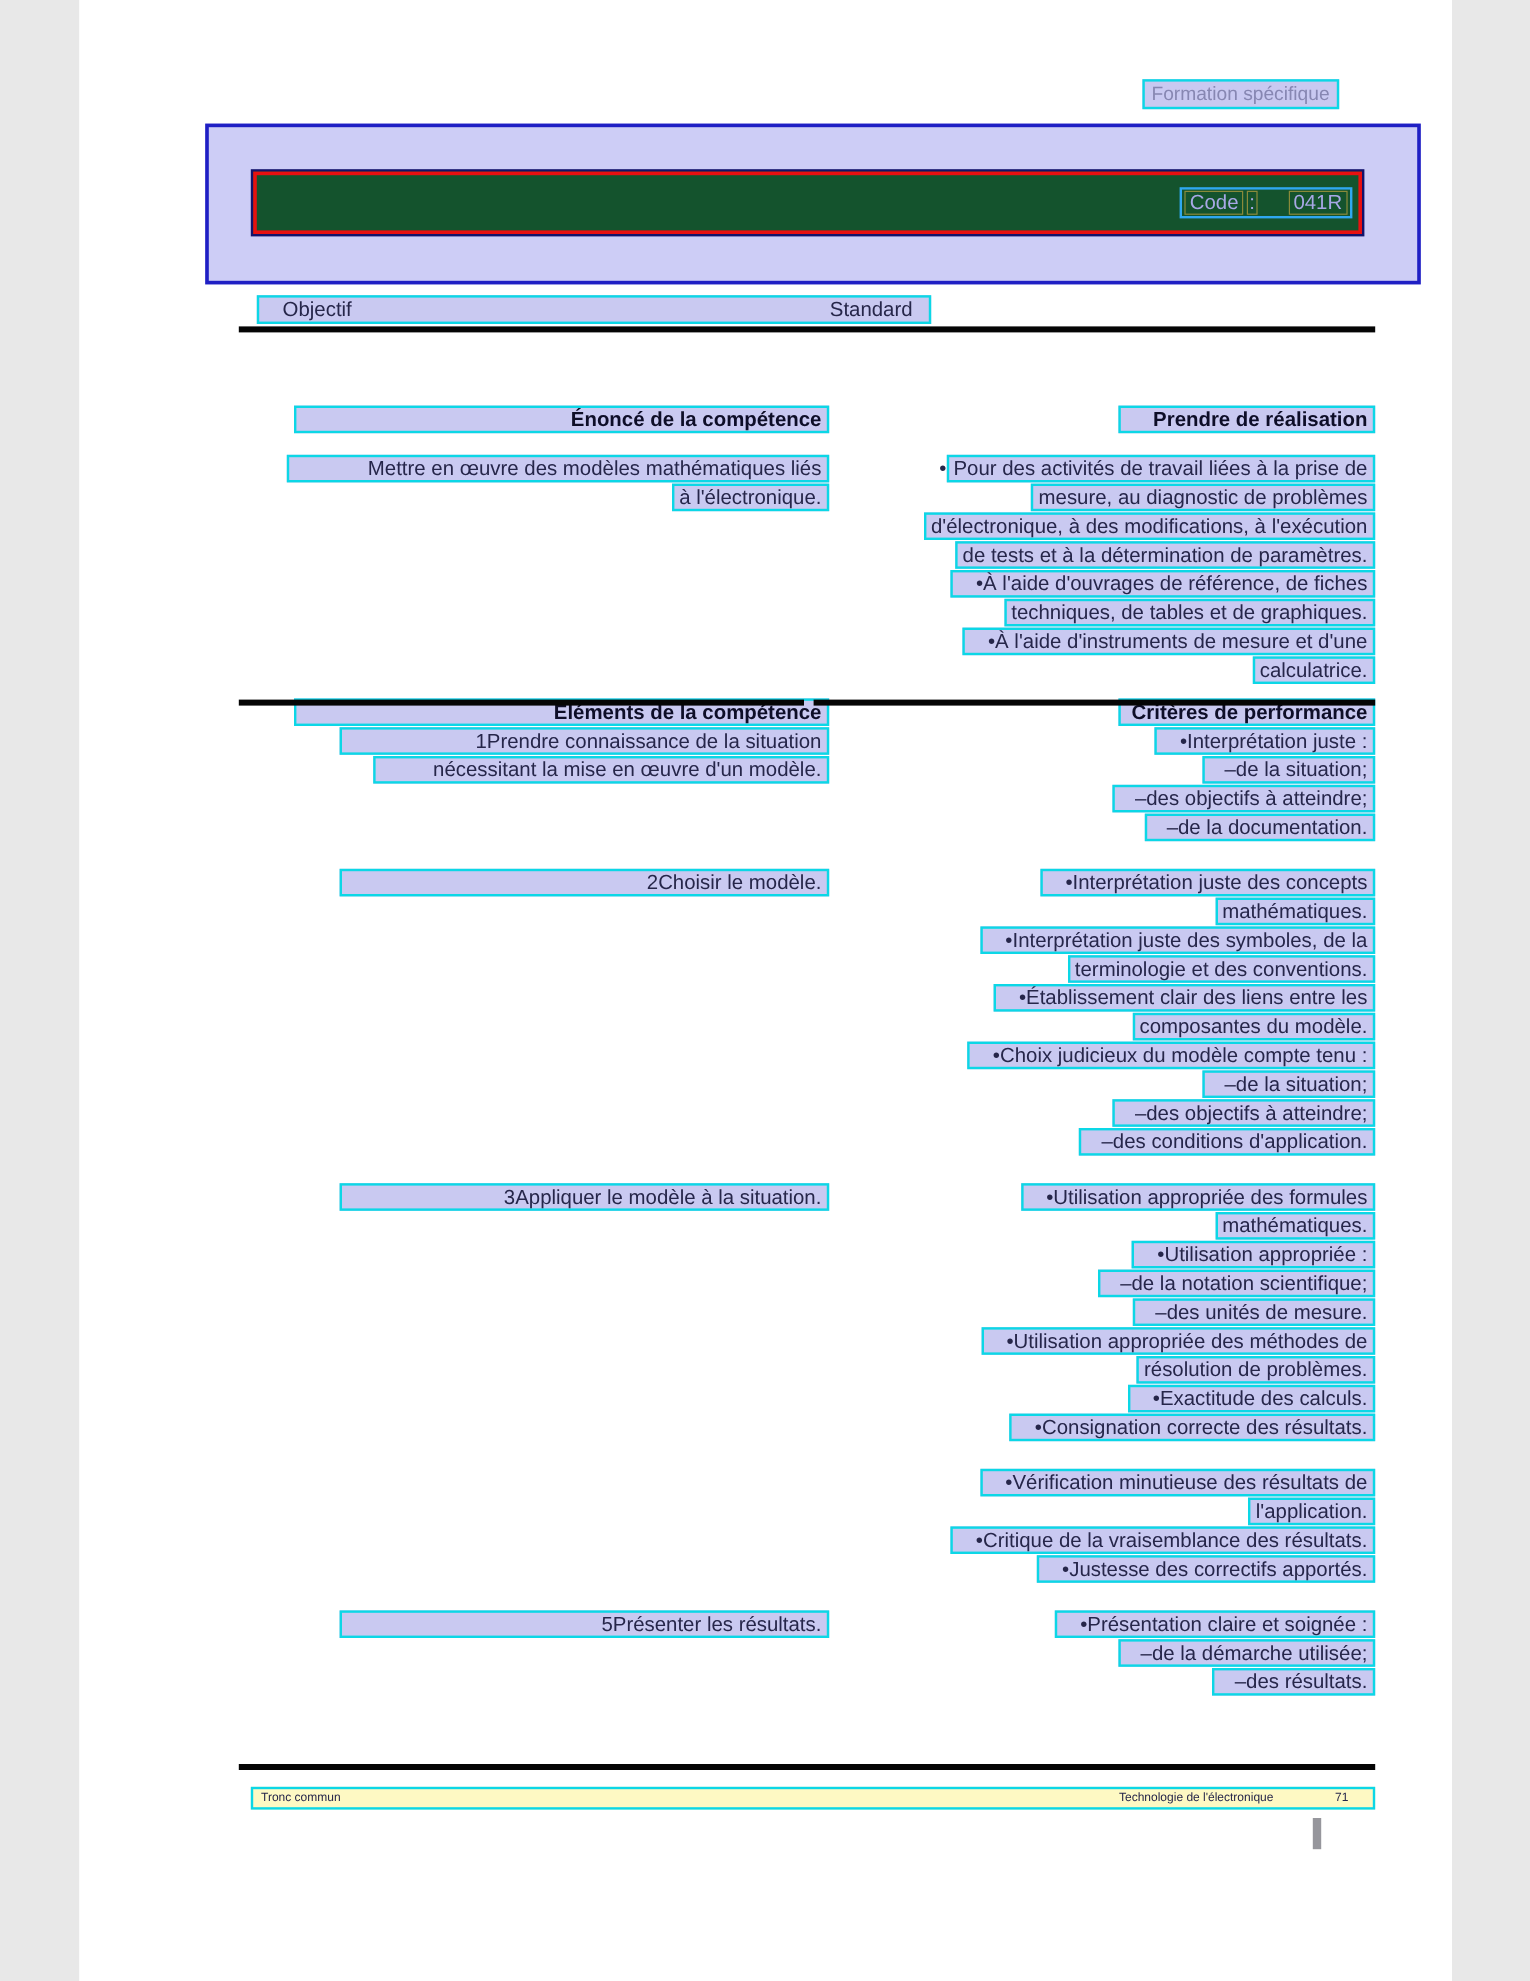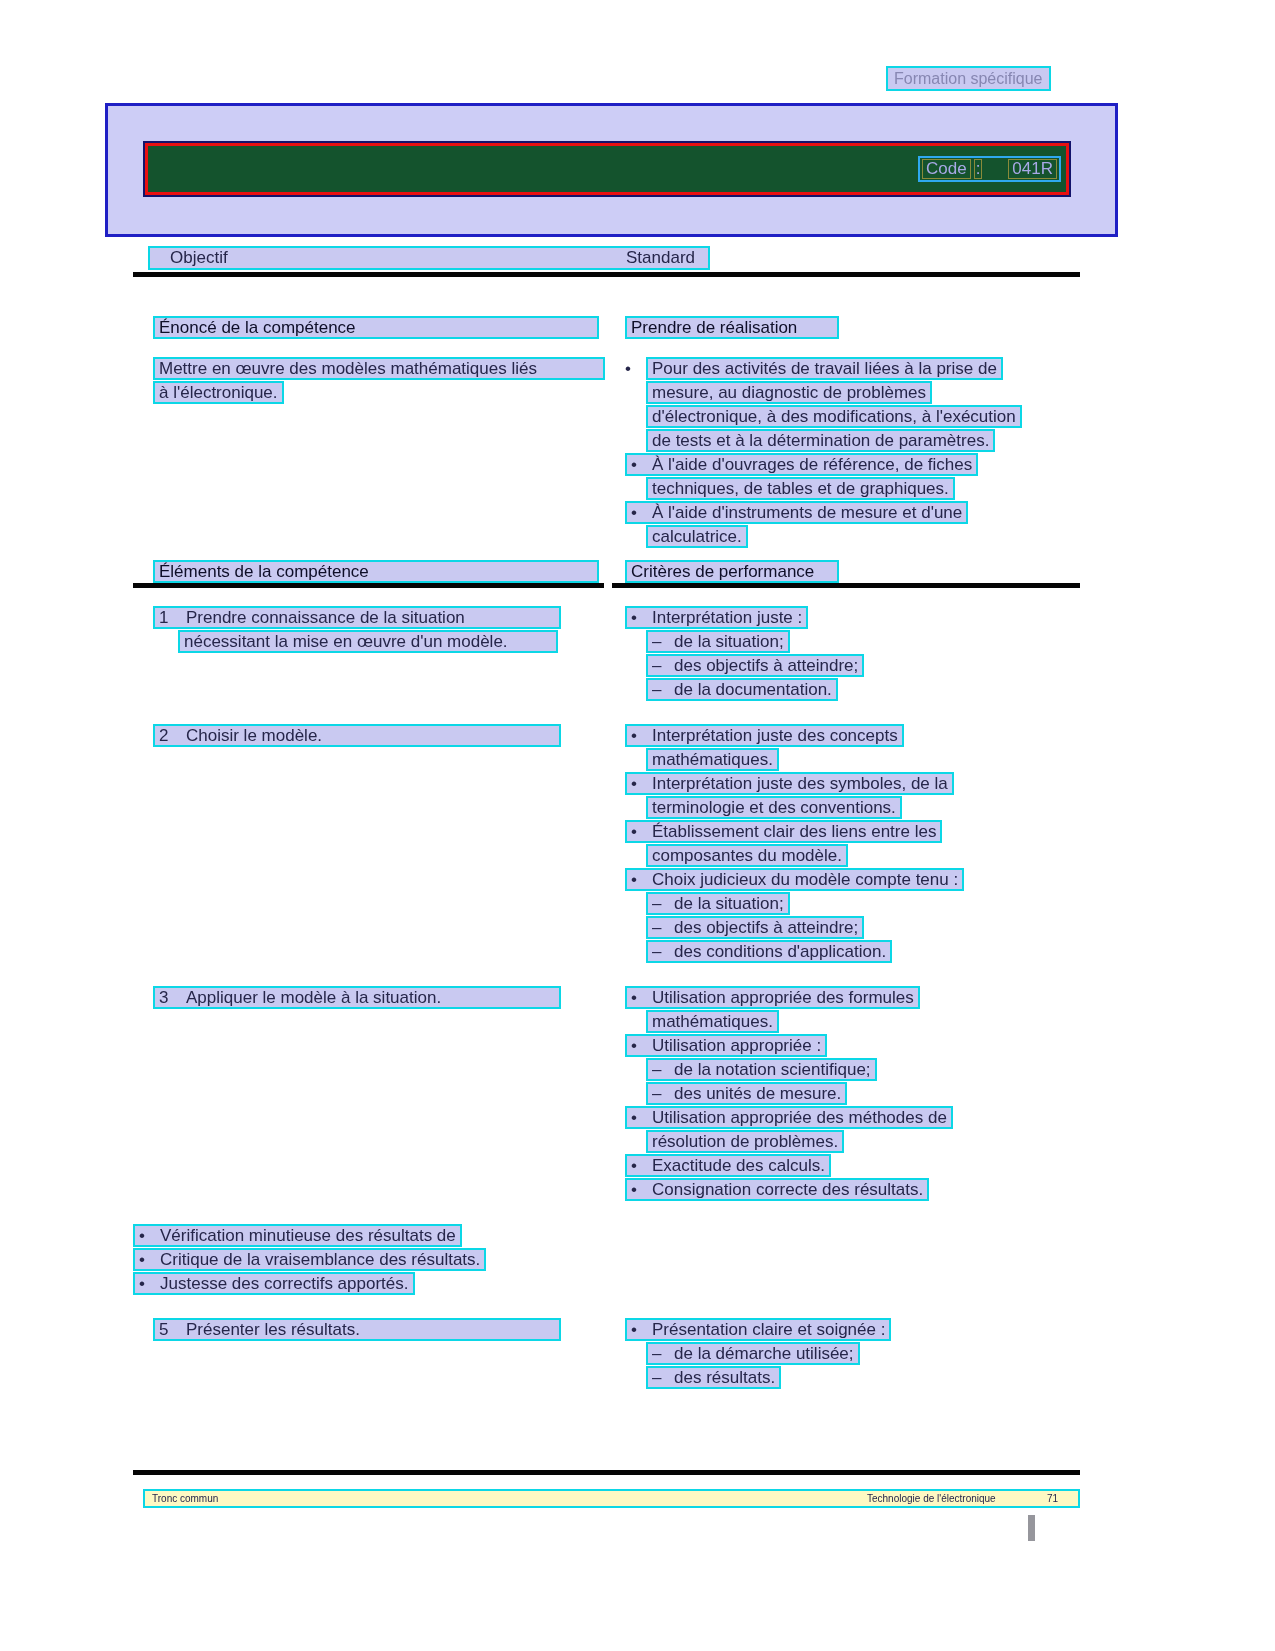--- a/index.html
+++ b/index.html
@@ -1,27 +1,27 @@
 <!DOCTYPE html>
 <html><head>
 <meta charset="utf-8">
 <style>
   html,body{margin:0;padding:0;background:#e8e8e8;}
   .page{
-    position:relative;width:1275px;height:1651px;background:#ffffff;
+    position:relative;width:1144px;height:1651px;background:#ffffff;
     font-family:"Liberation Sans","DejaVu Sans",sans-serif;
-    color:#26264a;overflow:hidden;margin:0 auto;
+    color:#26264a;overflow:hidden;margin:0 auto;text-align:right;
   }
   
   .hl{
     display:inline-block;background:#c9c9f1;border:2px solid #0cd7e6;
     color:#26264a;font-size:17px;line-height:19px;padding:0 4px;
     white-space:nowrap;vertical-align:top;box-sizing:border-box;
   }
-  .bold{font-weight:normal;color:#0e0e28;}
+  .bold{font-weight:bold;color:#0e0e28;margin-top:22px;}
   .line{height:24px;}
   
   .corner-hl{
     position:absolute;left:886px;top:66px;background:#c9c9f1;
     border:2px solid #0cd7e6;color:#8787b2;font-size:16px;line-height:19px;
     padding:1px 6px;white-space:nowrap;
   }
   
   .header-box{
     position:absolute;left:105px;top:103px;width:1013px;height:134px;
@@ -195,20 +195,21 @@
             <div class="line indent"><span class="hl"><span class="glyph-d">–</span>des unités de mesure.</span></div>
             <div class="line"><span class="hl"><span class="glyph-b">•</span>Utilisation appropriée des méthodes de</span></div>
             <div class="line indent"><span class="hl">résolution de problèmes.</span></div>
             <div class="line"><span class="hl"><span class="glyph-b">•</span>Exactitude des calculs.</span></div>
             <div class="line"><span class="hl"><span class="glyph-b">•</span>Consignation correcte des résultats.</span></div>
           </div>
         </div>
         <div class="item-row">
           <div class="col-right">
             <div class="line"><span class="hl"><span class="glyph-b">•</span>Vérification minutieuse des résultats de</span></div>
+            <div class="line indent"><span class="hl">l'application.</span></div>
             <div class="line"><span class="hl"><span class="glyph-b">•</span>Critique de la vraisemblance des résultats.</span></div>
             <div class="line"><span class="hl"><span class="glyph-b">•</span>Justesse des correctifs apportés.</span></div>
           </div>
         </div>
         <div class="item-row">
           <div class="col-left">
             <div class="line"><span class="hl first"><span class="num">5</span>Présenter les résultats.</span></div>
           </div>
           <div class="col-right">
             <div class="line"><span class="hl"><span class="glyph-b">•</span>Présentation claire et soignée :</span></div>

